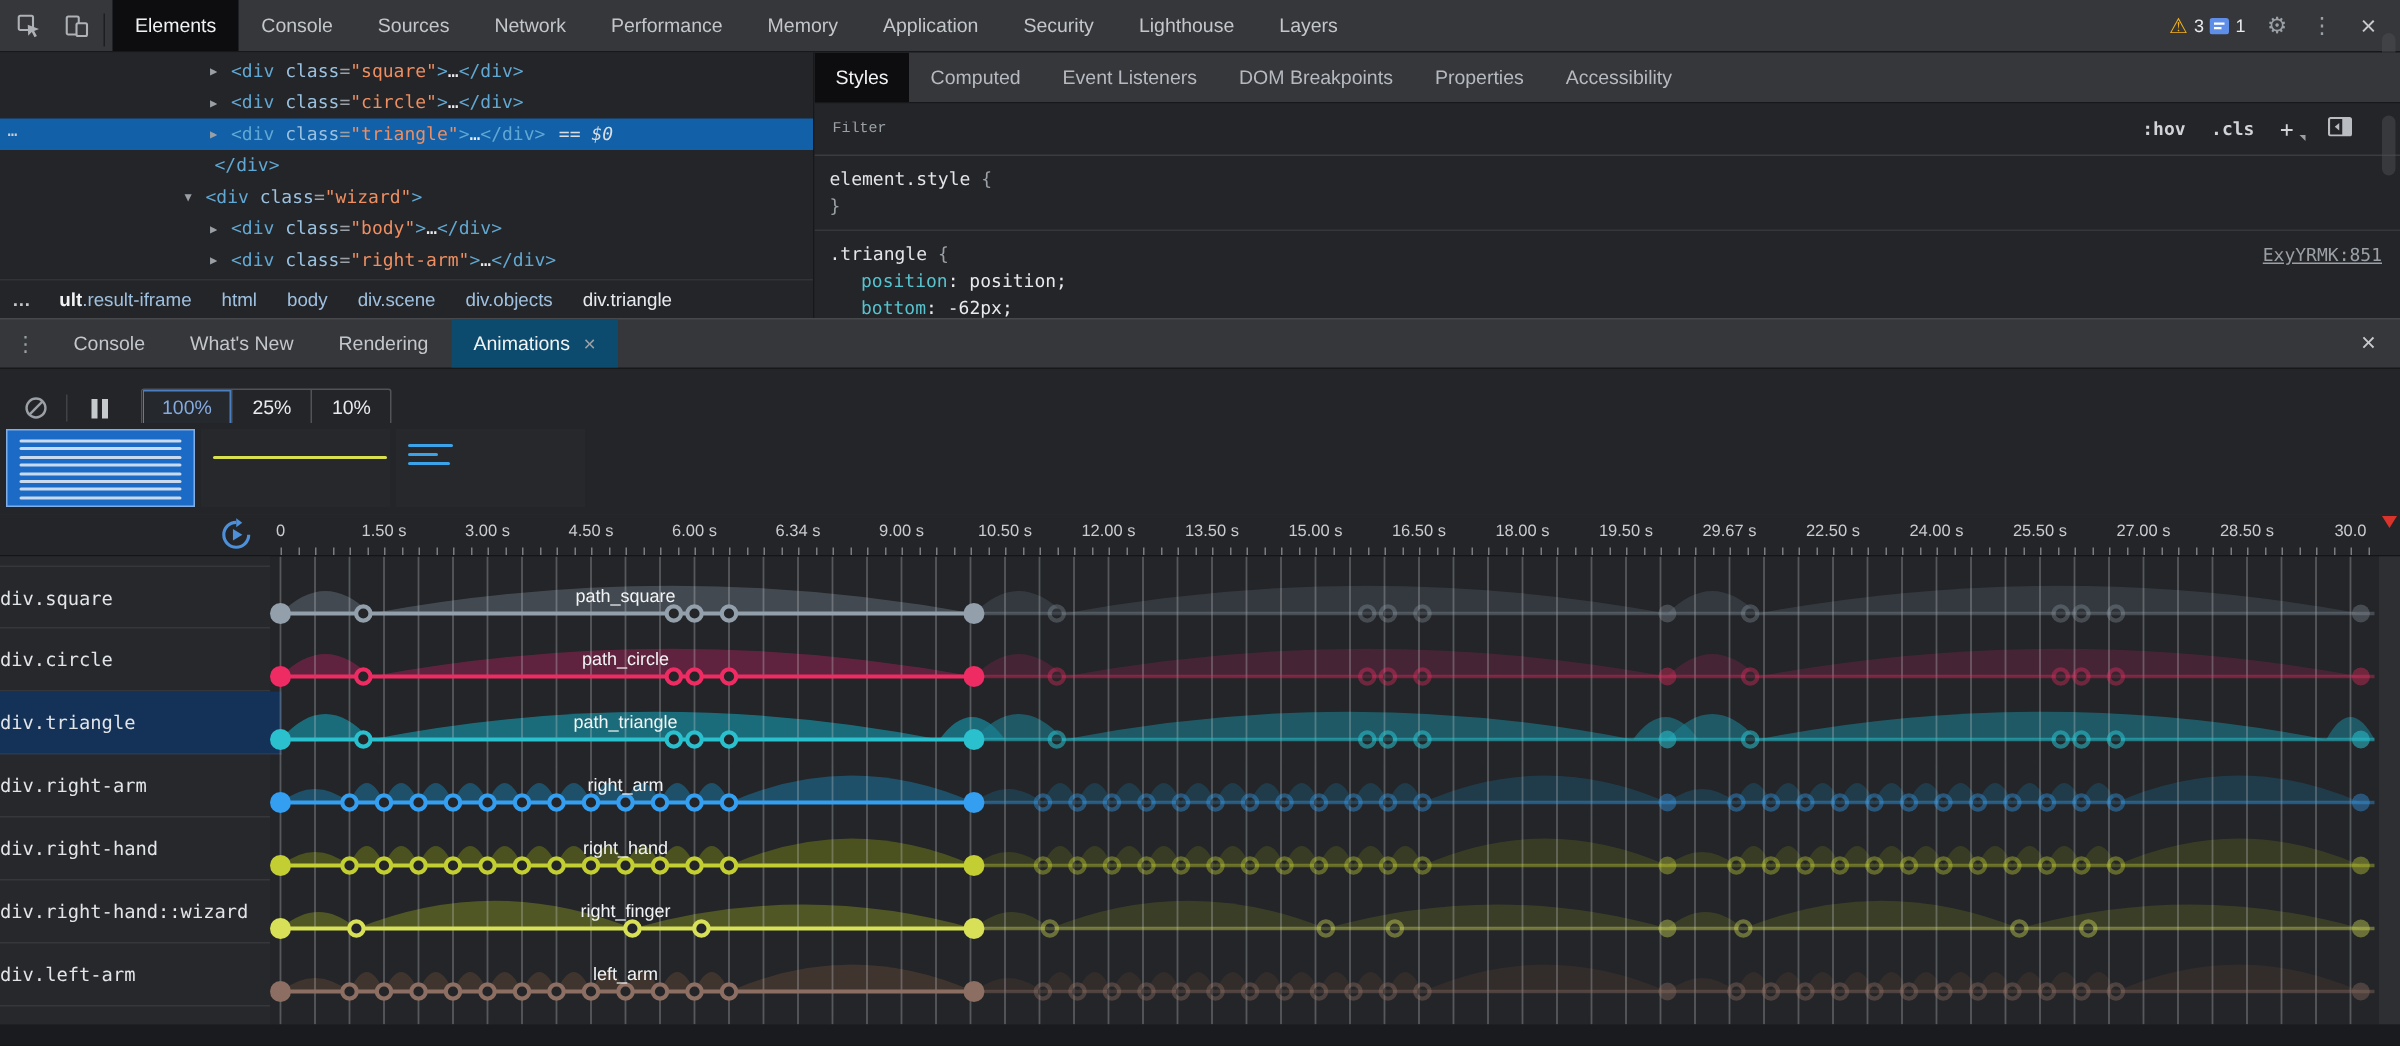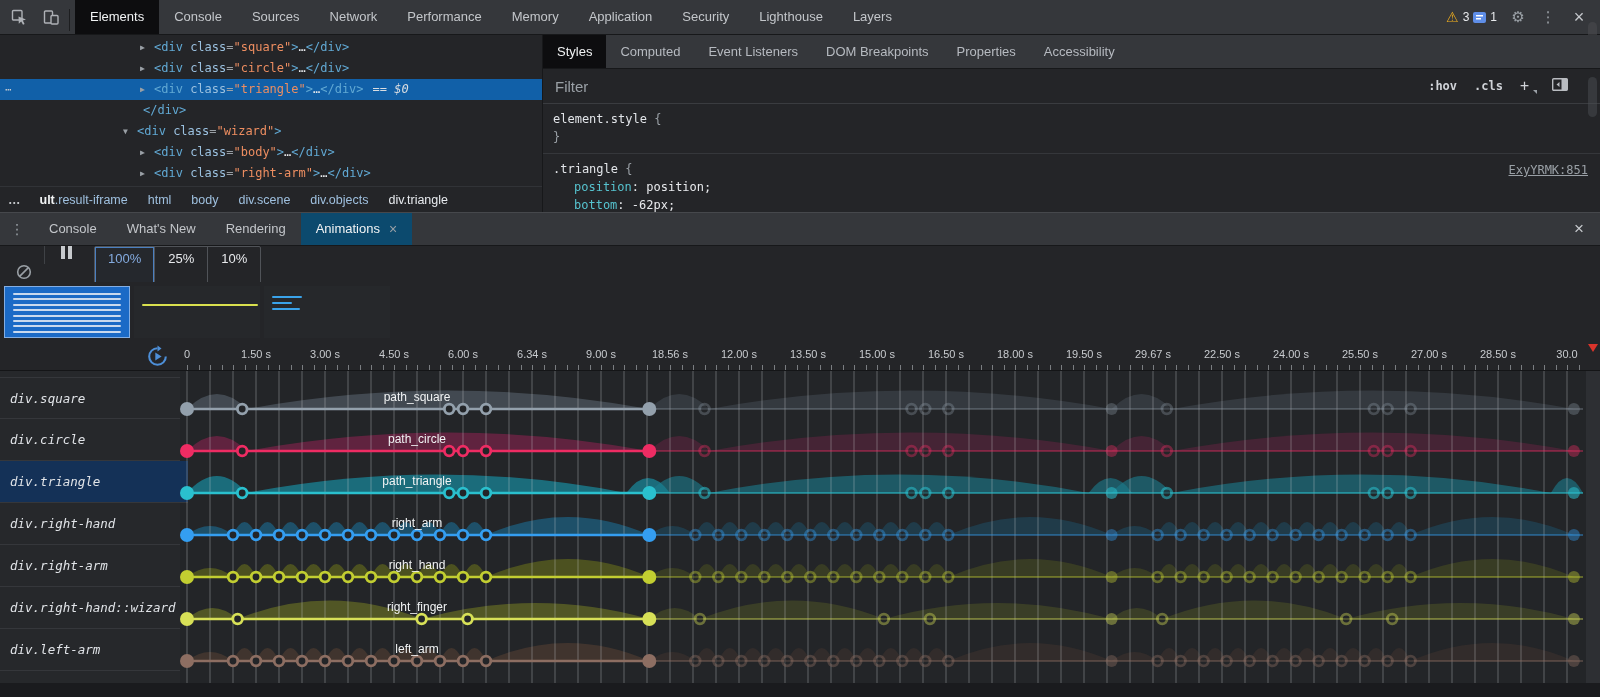--- a/index.html
+++ b/index.html
@@ -46,21 +46,21 @@
 .pdiv{position:absolute;top:35px;left:542px;width:1px;height:177px;background:#17181a;}
 
 
 .styles{position:absolute;top:35px;left:543px;width:1057px;height:177px;background:#242528;overflow:hidden;}
 .styles-tabs{height:33px;background:#35373b;border-bottom:1px solid #17181a;display:flex;}
 .s-tab{padding:0 14px;line-height:33px;font-size:13px;color:#b6bac0;white-space:nowrap;}
 .s-tab.on{background:#0d0d0f;color:#f1f3f4;}
 .filter-bar{height:35px;border-bottom:1px solid #3a3c40;display:flex;align-items:center;
   padding:0 10px;box-sizing:border-box;}
 .filter-input{flex:0 0 300px;background:transparent;border:none;outline:none;color:#e8eaed;
-  font-size:15px;font-family:Liberation Sans, sans-serif;}
+  font-size:10px;font-family:Liberation Mono, monospace;}
 .filter-input::placeholder{color:#9aa0a6;}
 .filter-right{margin-left:auto;display:flex;align-items:center;gap:17px;
   font-family:"DejaVu Sans Mono",monospace;font-size:12px;font-weight:bold;color:#d0d3d8;padding-right:22px;}
 .plus-t{font-size:15px;font-weight:normal;position:relative;padding-right:6px;}
 .plus-t::after{content:"";position:absolute;right:-2px;bottom:1px;border-left:4px solid transparent;
   border-top:4px solid #9aa0a6;}
 .rules{font-family:"DejaVu Sans Mono",monospace;font-size:12px;}
 .rule{position:relative;padding:6px 10px 7px;border-bottom:1px solid #35373b;line-height:18px;}
 .selname{color:#e2e5e9;} .brace{color:#9aa0a6;}
 .prop-line{padding-left:21px;}
@@ -73,21 +73,21 @@
   border-top:1px solid #46484c;border-bottom:1px solid #17181a;display:flex;align-items:stretch;box-sizing:border-box;}
 .kebab{width:34px;display:flex;align-items:center;justify-content:center;color:#9aa0a6;font-size:14px;}
 .d-tab{padding:0 15px;line-height:32px;font-size:13px;color:#c3c6ca;display:flex;align-items:center;gap:9px;white-space:nowrap;}
 .d-tab.on{background:#0c4a6e;color:#f1f3f4;}
 .tab-x{color:#9aa0a6;font-size:14px;line-height:1;}
 .drawer-close{margin-left:auto;width:42px;display:flex;align-items:center;justify-content:center;
   color:#c6c9cd;font-size:17px;}
 
 
 .controls{position:absolute;top:246px;left:0;width:1600px;height:53px;border-bottom:1px solid #3a3c40;
-  display:flex;box-sizing:border-box;background:#242528;}
+  display:flex;align-items:center;box-sizing:border-box;background:#242528;}
 .ctrl-icon{margin-left:12px;display:flex;align-items:center;justify-content:center;width:24px;}
 .csep{width:1px;height:18px;background:#3f4246;margin:0 8px;}
 .pause{display:flex;gap:3px;margin:0 12px 0 8px;}
 .pause i{width:4px;height:13px;background:#c7cacd;display:block;}
 .speeds{display:flex;border:1px solid #505358;border-radius:2px;margin-left:10px;}
 .speed{padding:0 13px;line-height:24px;font-size:13px;color:#e8eaed;border-left:1px solid #505358;}
 .speed:first-child{border-left:none;}
 .speed.on{color:#84abe0;box-shadow:inset 0 0 0 1px #4a7fc0;background:#25282d;}
 
 
@@ -102,21 +102,21 @@
 .r-label{position:absolute;top:5px;font-size:11px;color:#c8cbcf;transform:translateX(-50%);white-space:nowrap;}
 .r-tick{position:absolute;bottom:0;width:1px;height:5px;background:#8a8d91;opacity:.85;}
 .replay{position:absolute;left:146px;top:2px;width:23px;height:23px;}
 .scrub{position:absolute;left:1588px;top:1px;width:0;height:0;
   border-left:5px solid transparent;border-right:5px solid transparent;border-top:8px solid #d9342b;}
 
 
 .tracks{position:absolute;top:371px;left:0;width:1600px;height:312px;background:#232528;}
 .track-col{position:absolute;top:0;left:0;width:180px;height:312px;background:#26282b;padding-top:6px;box-sizing:border-box;}
 .trow{height:42px;border-bottom:1px solid #35373b;box-sizing:border-box;display:flex;align-items:center;
-  padding-left:10px;font-family:"DejaVu Sans Mono",monospace;font-size:12.5px;color:#e1e4e8;white-space:nowrap;font-style:italic;}
+  font-family:"DejaVu Sans Mono",monospace;font-size:12.5px;color:#e1e4e8;white-space:nowrap;}
 .trow:first-child{border-top:1px solid #35373b;}
 .trow.sel{background:#143157;width:188px;}
 svg.timeline{position:absolute;top:0;left:0;display:block;}
 .rscroll{position:absolute;top:0;left:1586px;width:14px;height:312px;background:#2d2f33;}
 .bstrip{position:absolute;top:683px;left:0;width:1600px;height:14px;background:#1a1b1e;}
 </style>
 </head>
 <body>
 
 <div id="app">
@@ -312,21 +312,21 @@
         </svg>
     </span>
     <span class="scrub"></span>
   <div class="r-label" style="left: 187px;">0</div>
       <div class="r-label" style="left: 256px;">1.50 s</div>
       <div class="r-label" style="left: 325px;">3.00 s</div>
       <div class="r-label" style="left: 394px;">4.50 s</div>
       <div class="r-label" style="left: 463px;">6.00 s</div>
       <div class="r-label" style="left: 532px;">6.34 s</div>
       <div class="r-label" style="left: 601px;">9.00 s</div>
-      <div class="r-label" style="left: 670px;">18.56 s</div>
+      <div class="r-label" style="left: 670px;">10.50 s</div>
       <div class="r-label" style="left: 739px;">12.00 s</div>
       <div class="r-label" style="left: 808px; text-align: center;">13.50 s</div>
       <div class="r-label" style="left: 877px;">15.00 s</div>
       <div class="r-label" style="left: 946px;">16.50 s</div>
       <div class="r-label" style="left: 1015px;">18.00 s</div>
       <div class="r-label" style="left: 1084px;">19.50 s</div>
       <div class="r-label" style="left: 1153px;">29.67 s</div>
       <div class="r-label" style="left: 1222px;">22.50 s</div>
       <div class="r-label" style="left: 1291px;">24.00 s</div>
       <div class="r-label" style="left: 1360px;">25.50 s</div>
@@ -455,22 +455,22 @@
       <div class="r-tick" style="left: 1555.5px;"></div>
       <div class="r-tick" style="left: 1567px;"></div>
       <div class="r-tick" style="left: 1578.5px;"></div>
     </div>
 
   <div class="tracks">
     <div class="track-col" id="track-col">
         <div class="trow">div.square</div>
         <div class="trow">div.circle</div>
         <div class="trow sel">div.triangle</div>
+        <div class="trow">div.right-arm</div>
         <div class="trow">div.right-hand</div>
-        <div class="trow">div.right-arm</div>
         <div class="trow">div.right-hand::wizard</div>
         <div class="trow">div.left-arm</div>
       </div>
     <svg class="timeline" id="timeline-svg" width="1600" height="312">
         <g>
           <path d="M187.0 38 Q216.9 8 246.8 38 Z" fill="#49525a" opacity="0.82"></path>
           <path d="M246.8 38 Q448.0 1 649.3 38 Z" fill="#49525a" opacity="0.82"></path>
           <path d="M649.3 38 Q679.2 8 709.1 38 Z" fill="#49525a" opacity="0.45"></path>
           <path d="M709.1 38 Q910.3 1 1111.6 38 Z" fill="#49525a" opacity="0.45"></path>
           <path d="M1111.6 38 Q1141.5 8 1171.4 38 Z" fill="#49525a" opacity="0.45"></path>

